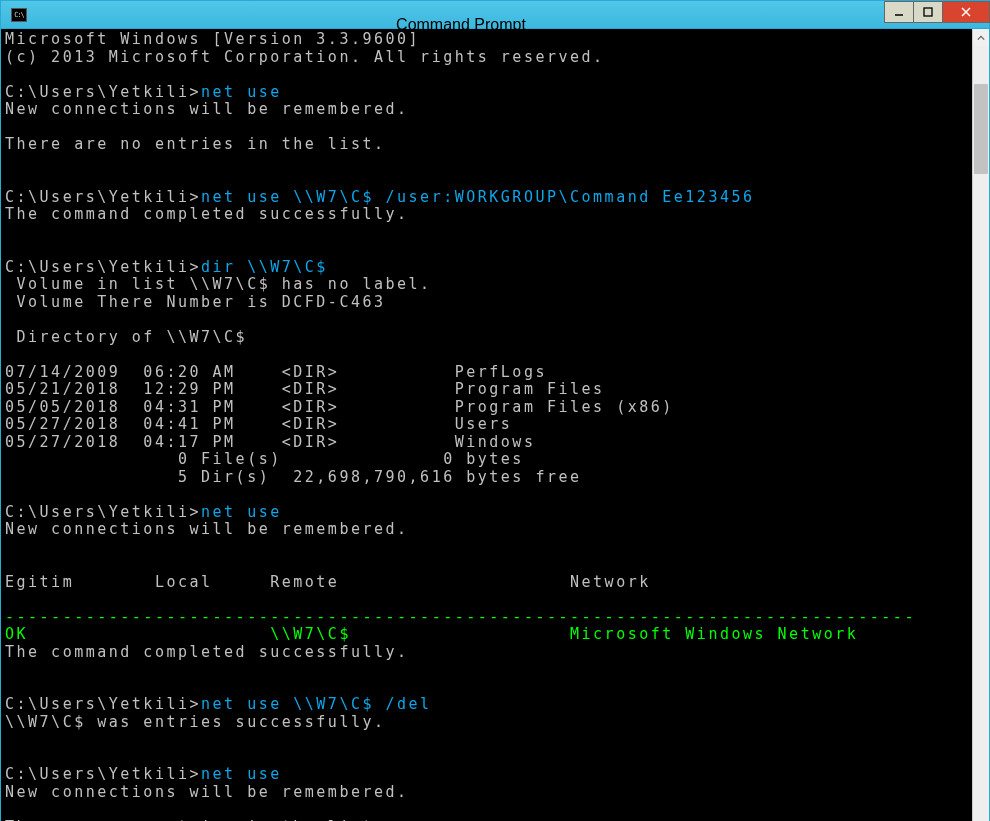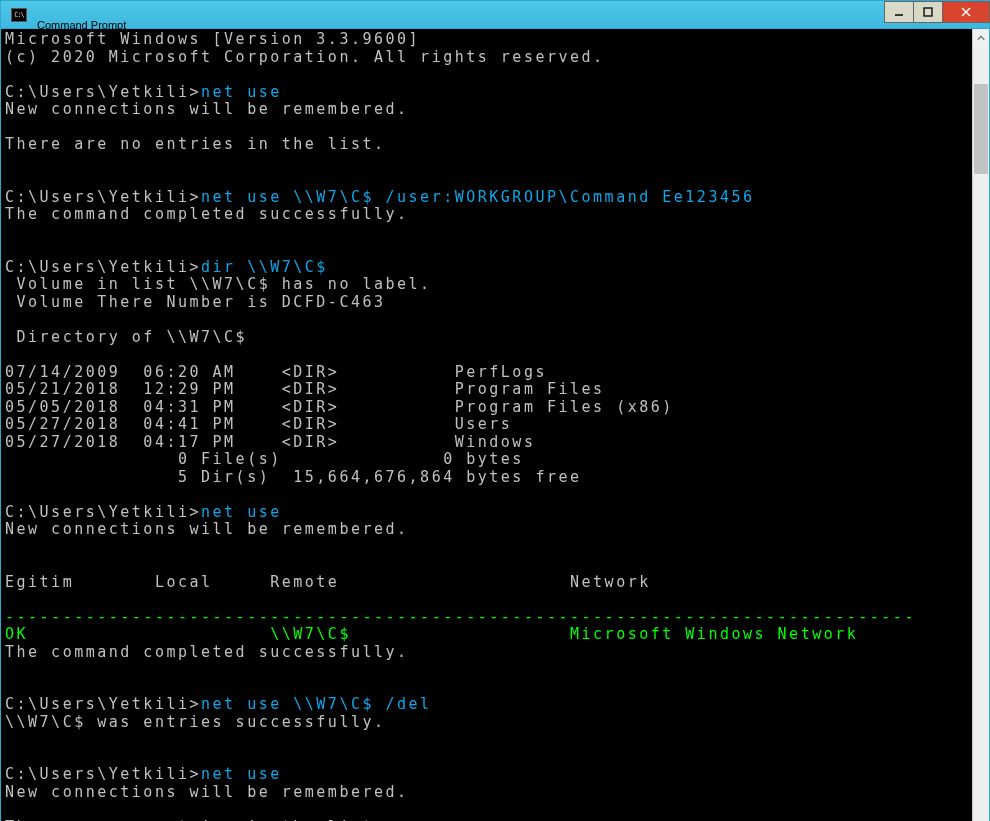--- a/index.html
+++ b/index.html
@@ -22,22 +22,22 @@
     display: flex; align-items: center; justify-content: center;
   }
   .cmd-icon {
     width: 16px; height: 14px;
     background: #000; border: 1px solid #555;
     font-family: monospace; font-size: 7px; color: #ccc;
     display: flex; align-items: center; justify-content: center;
     letter-spacing: -1px;
   }
   .titlebar .title {
-    flex: 1; 
-    font-size: 11px; color: #000; margin-top: 20px;
+    flex: 1; text-align: center;
+    font-size: 16px; color: #000; margin-top: 20px;
   }
   .win-controls {
     display: flex; height: 100%;
     margin-right: -1px; margin-top: -1px;
   }
   .win-btn {
     width: 30px; height: 22px;
     border: 1px solid #666;
     background: #d9d9c8;
     display: flex; align-items: center; justify-content: center;
@@ -114,21 +114,21 @@
         <svg viewBox="0 0 10 10">
             <line x1="1" y1="1" x2="9" y2="9" stroke="#fff" stroke-width="1.5"></line>
             <line x1="9" y1="1" x2="1" y2="9" stroke="#fff" stroke-width="1.5"></line>
           </svg>
       </div>
     </div>
   </div>
 
   <div class="client">
     <div class="terminal"><span>Microsoft Windows [Version 3.3.9600]</span>
-<span>(c) 2020 Microsoft Corporation. All rights reserved.</span>
+<span>(c) 2013 Microsoft Corporation. All rights reserved.</span>
 <span></span>
 <span>C:\Users\Yetkili&gt;</span><span class="y">net use</span>
 <span>New connections will be remembered.</span>
 <span></span>
 <span>There are no entries in the list.</span>
 <span></span>
 <span></span>
 <span>C:\Users\Yetkili&gt;</span><span class="y">net use \\W7\C$ /user:WORKGROUP\Command Ee123456</span>
 <span>The command completed successfully.</span>
 <span></span>
@@ -138,21 +138,21 @@
 <span> Volume There Number is DCFD-C463</span>
 <span></span>
 <span> Directory of \\W7\C$</span>
 <span></span>
 <span>07/14/2009  06:20 AM    &lt;DIR&gt;          PerfLogs</span>
 <span>05/21/2018  12:29 PM    &lt;DIR&gt;          Program Files</span>
 <span>05/05/2018  04:31 PM    &lt;DIR&gt;          Program Files (x86)</span>
 <span>05/27/2018  04:41 PM    &lt;DIR&gt;          Users</span>
 <span>05/27/2018  04:17 PM    &lt;DIR&gt;          Windows</span>
 <span>               0 File(s)              0 bytes</span>
-<span>               5 Dir(s)  15,664,676,864 bytes free</span>
+<span>               5 Dir(s)  22,698,790,616 bytes free</span>
 <span></span>
 <span>C:\Users\Yetkili&gt;</span><span class="y">net use</span>
 <span>New connections will be remembered.</span>
 <span></span>
 <span></span>
 <span>Egitim       Local     Remote                    Network</span>
 <span></span>
 <span class="g">-------------------------------------------------------------------------------</span>
 <span class="g">OK</span><span>                     </span><span class="g">\\W7\C$</span><span>                   </span><span class="g">Microsoft Windows Network</span>
 <span>The command completed successfully.</span>

